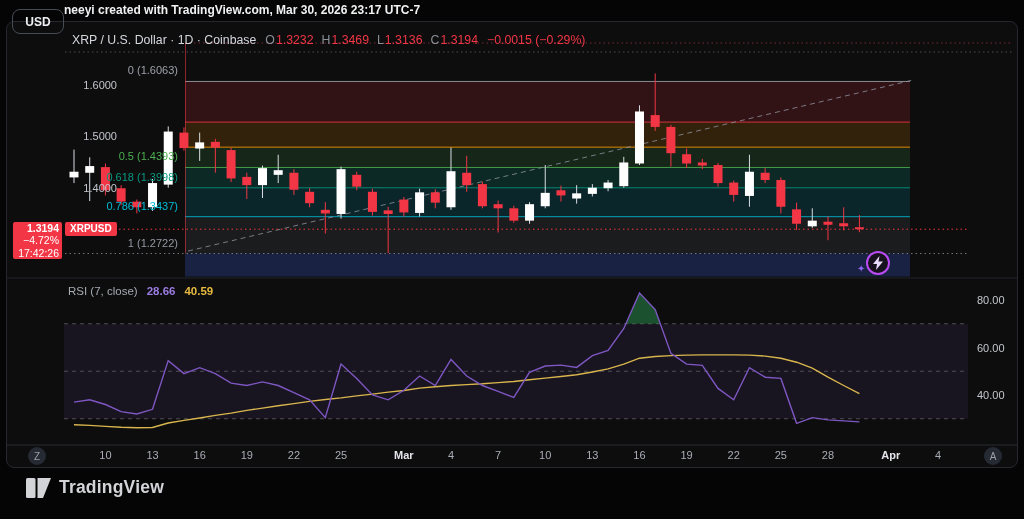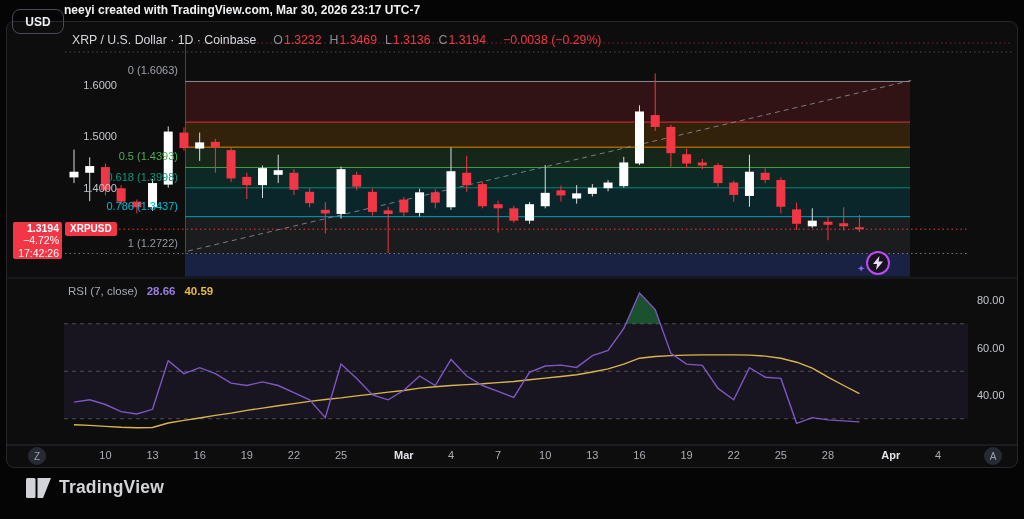--- a/index.html
+++ b/index.html
@@ -5,21 +5,21 @@
   html,body{margin:0;padding:0;background:#000;}
   .shot{position:relative;width:1024px;height:519px;background:#050505;overflow:hidden;
         font-family:"Liberation Sans",sans-serif;color:#ddd;}
   .attribution{position:absolute;left:20px;top:3px;font-size:12px;font-weight:700;color:#f0f1f3;margin-left:44px;}
   .frame{position:absolute;left:6px;top:21px;width:1010px;height:445px;border:1px solid #26282e;
          border-radius:8px;background:#0d0d0e;}
   #chart-svg{position:absolute;left:0;top:0;}
   .usd-btn{position:absolute;left:12px;top:9px;width:50px;height:23px;border:1px solid #474b54;
            border-radius:8px;background:transparent;color:#eef0f3;font-size:12px;font-weight:700;
            display:flex;align-items:center;justify-content:center;cursor:pointer;}
-  .symbol-row{position:absolute;left:72px;top:33px;display:flex;gap:17px;font-size:12.3px;align-items:baseline;white-space:nowrap;}
+  .symbol-row{position:absolute;left:72px;top:33px;display:flex;gap:9px;font-size:12.3px;align-items:baseline;white-space:nowrap;}
   .symbol-title{color:#d4d7dc;}
   .ohlc-wrap{display:flex;gap:8px;}
   .ohlc-pair .ohlc-letter{color:#8b9098;margin-right:1px;}
   .ohlc-pair .ohlc-value{color:#f23645;}
   .change{color:#f23645;}
   .labels-layer{position:absolute;inset:0;pointer-events:none;}
   .fib-label{position:absolute;left:0;width:178px;text-align:right;font-size:11px;line-height:14px;}
   .price-scale-label{position:absolute;left:62px;width:55px;text-align:right;font-size:11px;line-height:14px;color:#c3c6cc;}
   .rsi-scale-label{position:absolute;left:977px;width:44px;font-size:11px;line-height:14px;color:#c3c6cc;}
   .badge{position:absolute;left:13px;top:222px;width:49px;height:37px;background:#f23645;border-radius:2px;
@@ -193,21 +193,21 @@
   <div class="usd-btn">USD</div>
 
   <div class="symbol-row">
     <span class="symbol-title">XRP / U.S. Dollar · 1D · Coinbase</span>
     <span class="ohlc-wrap" id="ohlc">
         <span class="ohlc-pair"><span class="ohlc-letter">O</span><span class="ohlc-value">1.3232</span></span>
         <span class="ohlc-pair"><span class="ohlc-letter">H</span><span class="ohlc-value">1.3469</span></span>
         <span class="ohlc-pair"><span class="ohlc-letter">L</span><span class="ohlc-value">1.3136</span></span>
         <span class="ohlc-pair"><span class="ohlc-letter">C</span><span class="ohlc-value">1.3194</span></span>
       </span>
-    <span class="change">−0.0038 (−0.29%)</span>
+    <span class="change">−0.0015 (−0.29%)</span>
   </div>
 
   <div class="labels-layer" id="labels">
       <div class="price-scale-label" style="top: 77.7px;">1.6000</div>
       <div class="price-scale-label" style="top: 129.2px;">1.5000</div>
       <div class="price-scale-label" style="top: 180.7px;">1.4000</div>
       <div class="fib-label" style="top: 63.4555px; color: rgb(157, 161, 169);">0 (1.6063)</div>
       <div class="fib-label" style="top: 149.46px; color: rgb(76, 175, 80);">0.5 (1.4393)</div>
       <div class="fib-label" style="top: 169.803px; color: rgb(8, 153, 129);">0.618 (1.3998)</div>
       <div class="fib-label" style="top: 198.695px; color: rgb(0, 188, 212);">0.786 (1.3437)</div>

